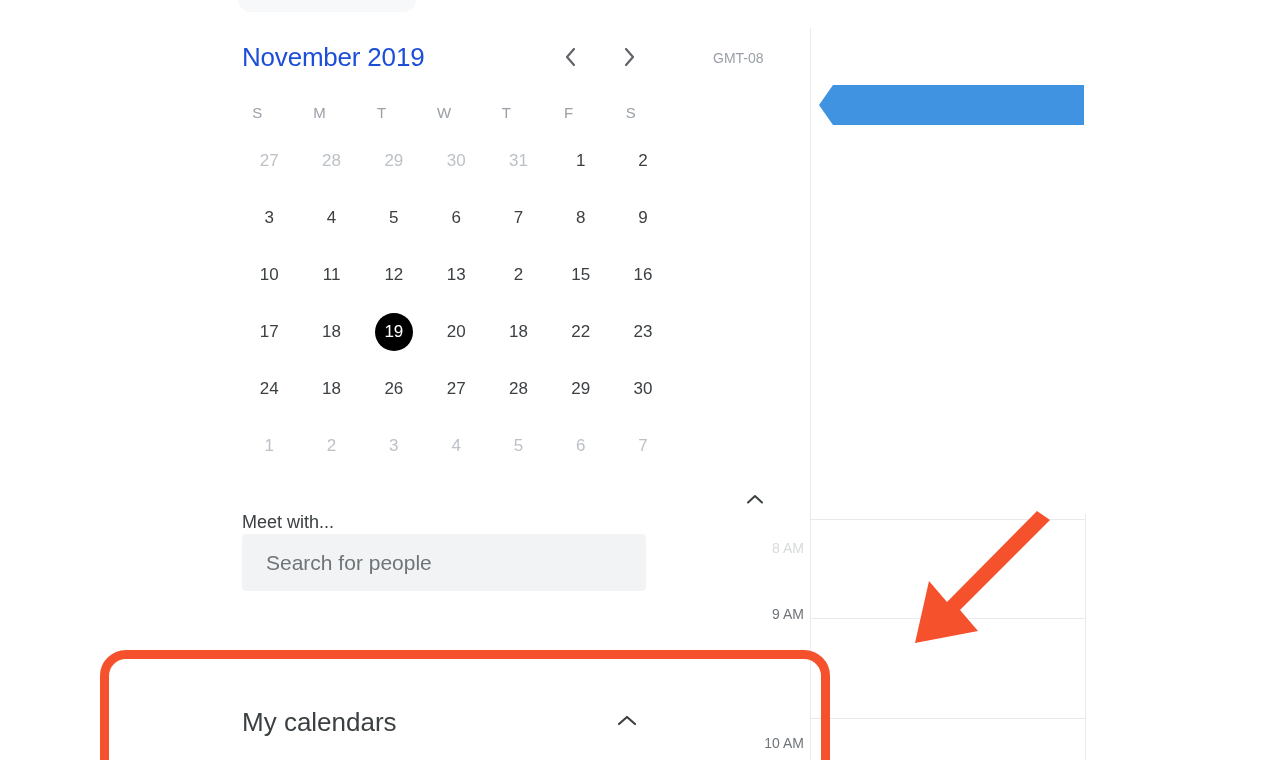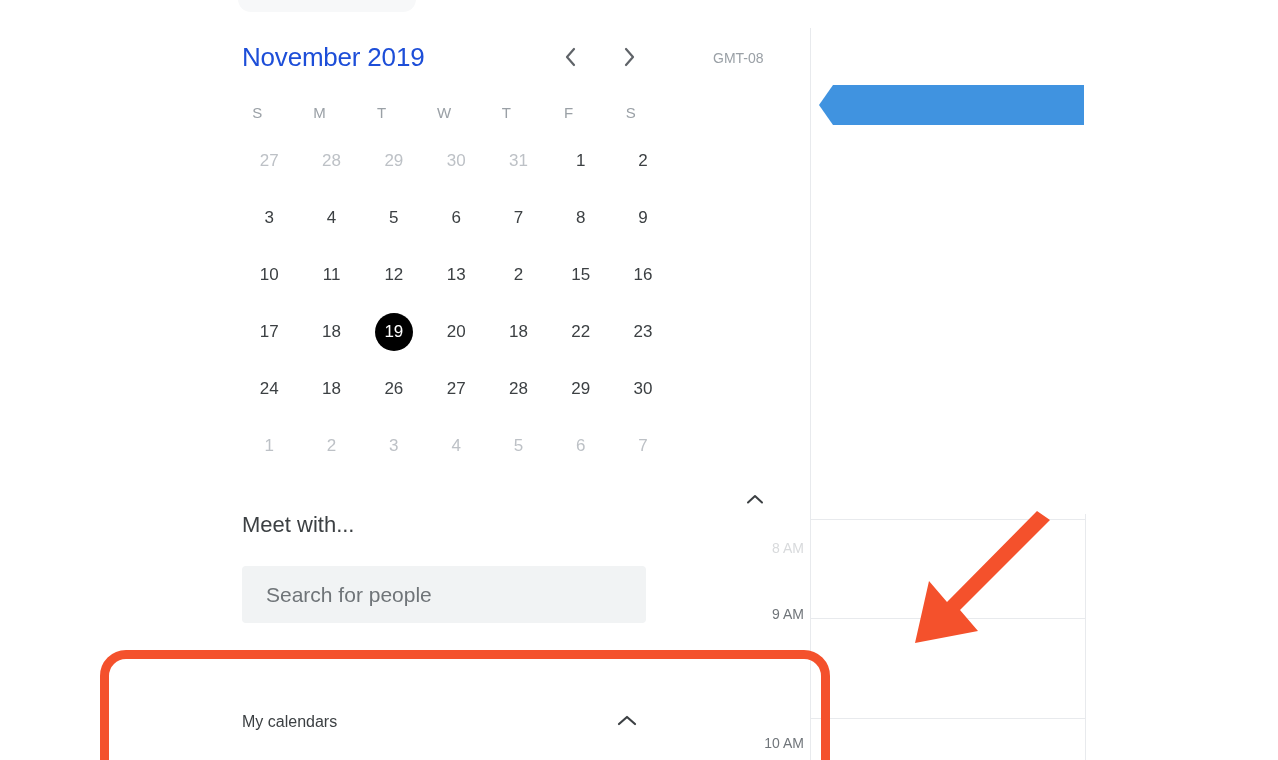--- a/index.html
+++ b/index.html
@@ -104,22 +104,22 @@
   }
 
   
   #meet-with {
     position: absolute;
     left: 226px;
     top: 512px;
     width: 420px;
   }
   #meet-with-title {
-    margin: 0 0 28px 16px;
-    font-size: 22px;
+    margin: 0 0 1px 16px;
+    font-size: 18px;
     color: #3c4043;
     font-weight: normal;
   }
   #search-box {
     margin-left: 16px;
     width: 404px;
     height: 57px;
     background: #f1f3f4;
     border-radius: 4px;
     display: flex;
@@ -144,21 +144,21 @@
     left: 226px;
     top: 694px;
     width: 420px;
     height: 56px;
     display: flex;
     align-items: center;
     cursor: pointer;
   }
   #my-calendars-label {
     margin-left: 16px;
-    font-size: 16px;
+    font-size: 26px;
     color: #3c4043;
   }
   #my-calendars-chevron {
     position: absolute;
     left: 382px;
     top: 8px;
     width: 38px;
     height: 38px;
     display: flex;
     align-items: center;

